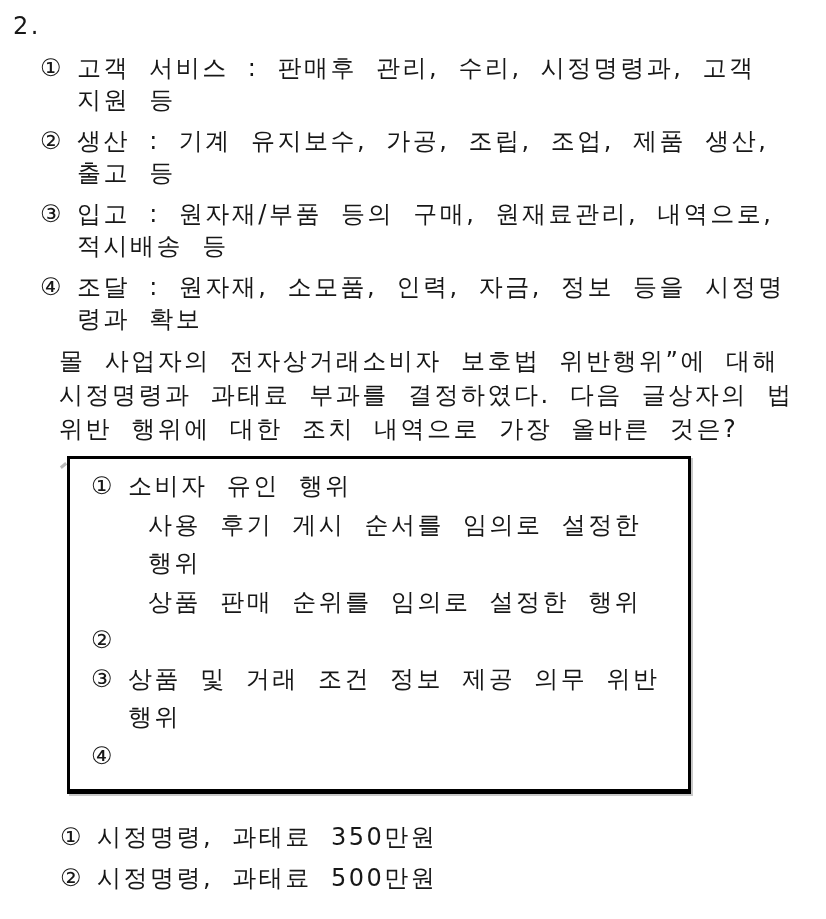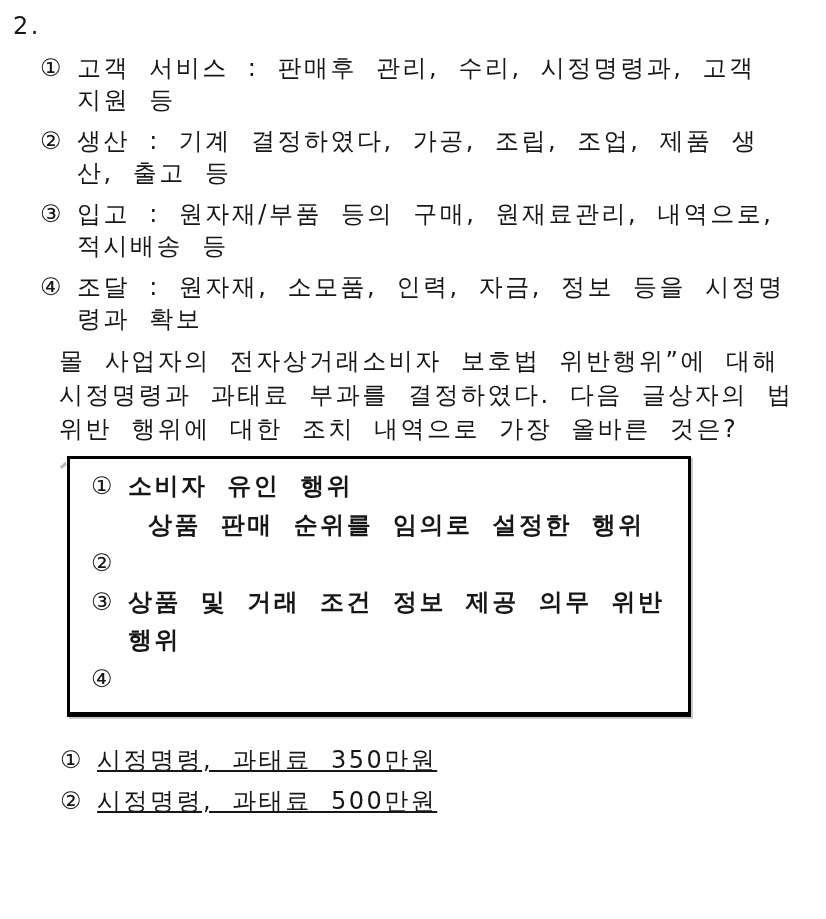--- a/index.html
+++ b/index.html
@@ -38,63 +38,66 @@
     width:624px;
     border:3px solid #000000;
     border-bottom-width:5px;
     box-shadow:2px 2px 0 #c8c8c8;
     padding:8px 8px 14px 21px;
     background:#ffffff;
   }
   .box-line { display:flex; line-height:38.5px; }
   .box-line .marker { line-height:38.5px; }
   .box-line.indent { padding-left:57px; }
-  .box-text { line-height:38.5px;font-weight:bold; }
+  .box-text { line-height:38.5px; }
   
   .answers { margin:30px 0 0 60px; }
   .answer-row { display:flex; margin-bottom:15px; }
   .answer-row .marker { line-height:26px; }
-  .answer-text { line-height:26px;text-decoration:underline; }
+  .answer-text { line-height:26px; }
 </style>
 </head>
 <body>
 
 <div class="page">
 
   <div class="q-row">
     <div class="q-num">2.</div>
   </div>
 
   <div class="options">
     <div class="option-row">
       <span class="marker">①</span>
       <span class="opt-text">고객 서비스 : 판매후 관리, 수리, 시정명령과, 고객 지원 등</span>
     </div>
     <div class="option-row">
       <span class="marker">②</span>
-      <span class="opt-text">생산 : 기계 결정하였다, 가공, 조립, 조업, 제품 생산, 출고 등</span>
+      <span class="opt-text">생산 : 기계 유지보수, 가공, 조립, 조업, 제품 생산, 출고 등</span>
     </div>
     <div class="option-row">
       <span class="marker">③</span>
       <span class="opt-text">입고 : 원자재/부품 등의 구매, 원재료관리, 내역으로, 적시배송 등</span>
     </div>
     <div class="option-row">
       <span class="marker">④</span>
       <span class="opt-text">조달 : 원자재, 소모품, 인력, 자금, 정보 등을 시정명령과 확보</span>
     </div>
   </div>
 
   <div class="para">몰 사업자의 전자상거래소비자 보호법 위반행위”에 대해 시정명령과 과태료 부과를 결정하였다. 다음 글상자의 법 위반 행위에 대한 조치 내역으로 가장 올바른 것은?</div>
 
   <div class="tick"></div>
 
   <div class="textbox">
     <div class="box-line">
       <span class="marker">①</span>
       <span class="box-text">소비자 유인 행위</span>
+    </div>
+    <div class="box-line indent">
+      <span class="box-text">사용 후기 게시 순서를 임의로 설정한 행위</span>
     </div>
     <div class="box-line indent">
       <span class="box-text">상품 판매 순위를 임의로 설정한 행위</span>
     </div>
     <div class="box-line">
       <span class="marker">②</span>
     </div>
     <div class="box-line">
       <span class="marker">③</span>
       <span class="box-text">상품 및 거래 조건 정보 제공 의무 위반 행위</span>

